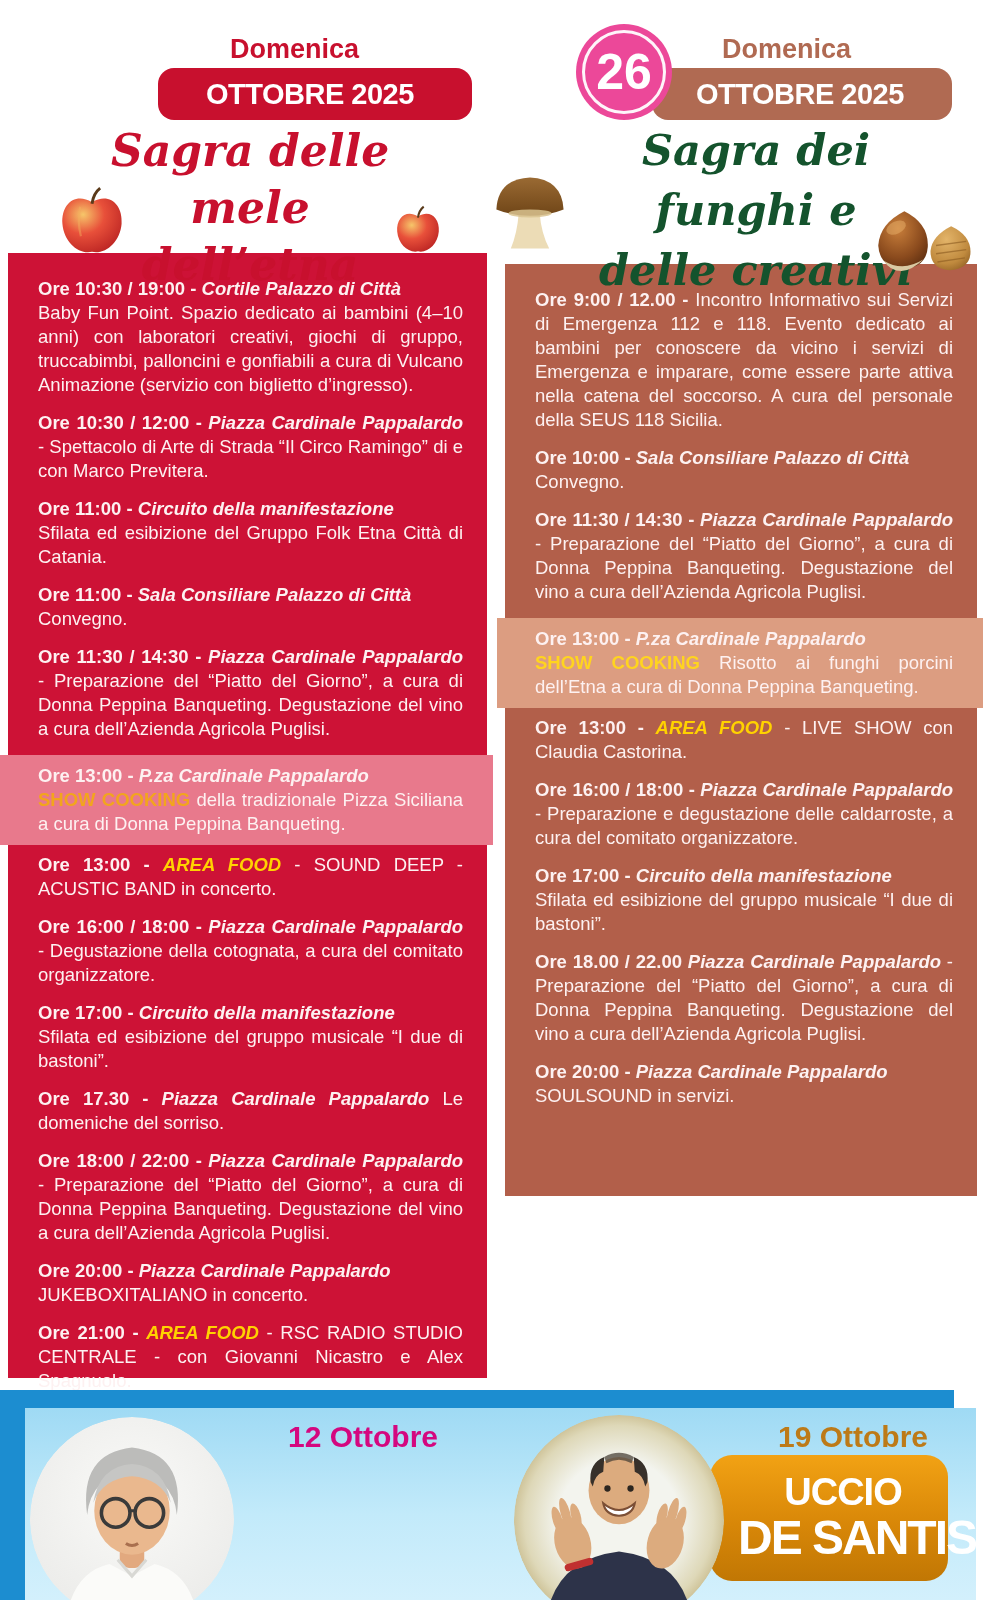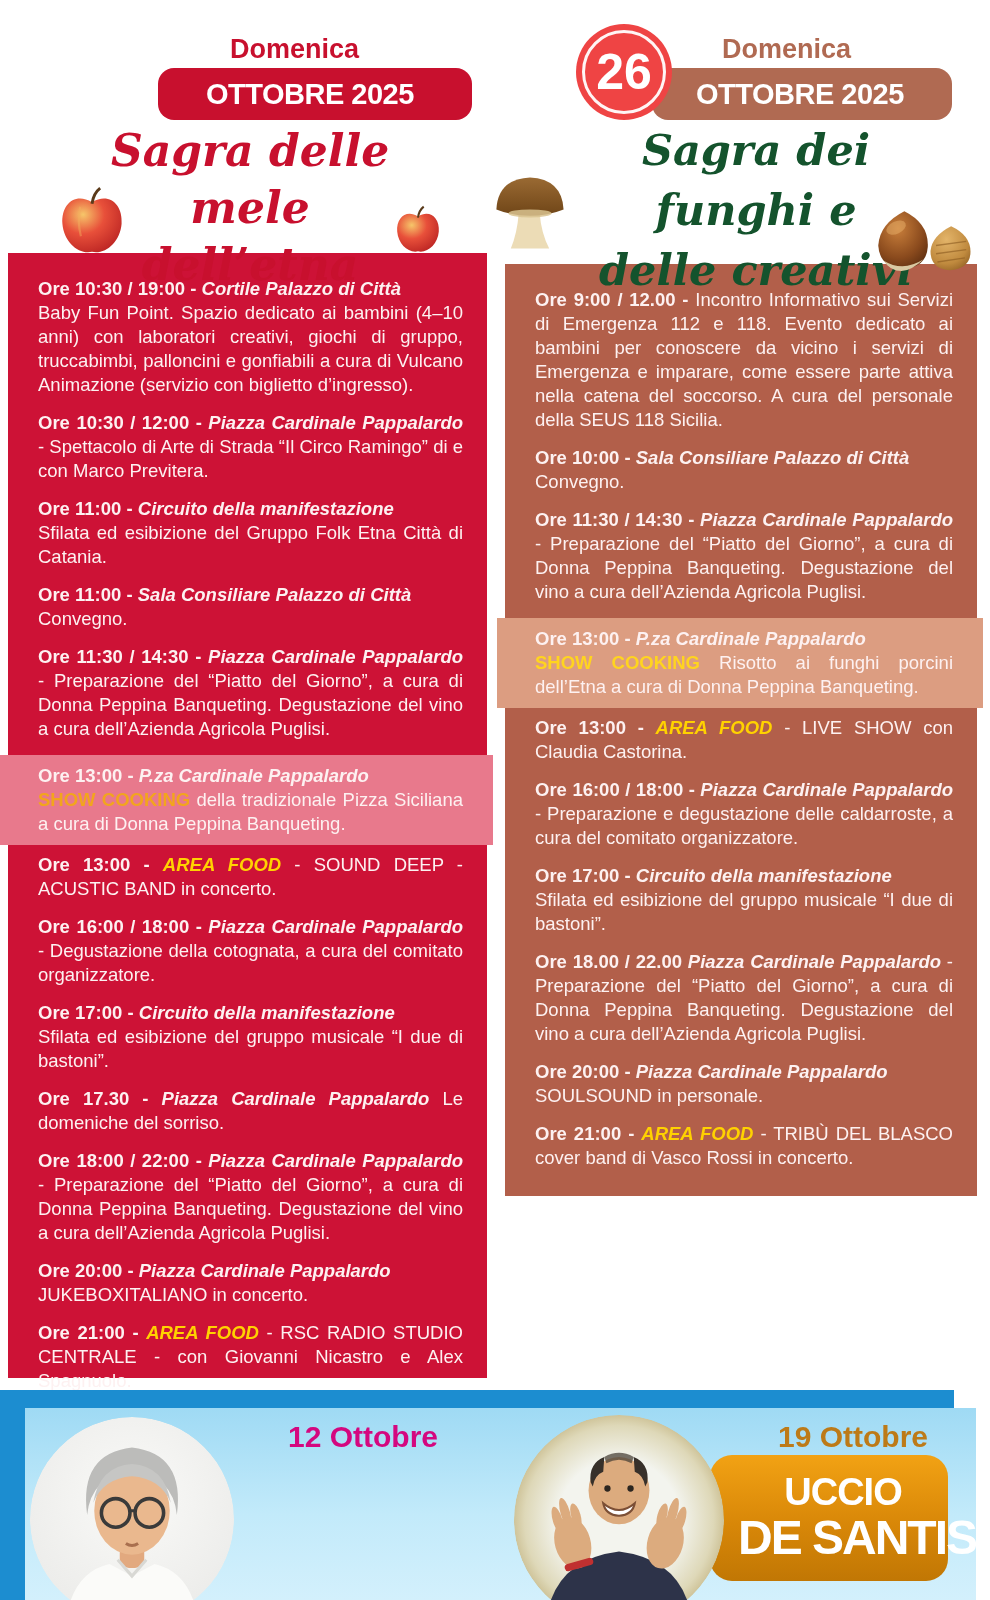--- a/index.html
+++ b/index.html
@@ -76,21 +76,21 @@
   <div class="weekday weekday-left" style="color: rgb(200, 16, 46);">Domenica</div>
   <div class="script-title title-left" style="color: rgb(200, 16, 46);">
     <span>Sagra delle mele</span><br>
     <span>dell’etna</span>
   </div>
 
   <div class="badge-pill pill-right" style="background: rgb(176, 106, 82);">
     <span>OTTOBRE 2025</span>
   </div>
   <div class="weekday weekday-right" style="color: rgb(176, 106, 82);">Domenica</div>
-  <div class="day-circle circle-right" style="background: #ef4444;">
+  <div class="day-circle circle-right" style="background: #ec4899;">
     <div class="day-ring"></div>
     <span class="day-num">26</span>
   </div>
   <div class="script-title title-right" style="color: #14532d;">
     <span>Sagra dei funghi e</span><br>
     <span>delle creativi</span>
   </div>
 
   <svg class="fruit apple-1" viewBox="0 0 100 100">
     <defs>
@@ -160,22 +160,21 @@
   <div class="panel panel-right" style="background: rgb(178, 95, 74); --hl: #dc9d81; --sc: #ffd41f; --af: #ffd200;">
     <div class="panel-inner">
         <div class="event"><span class="seg-b">Ore 9:00 / 12.00 - </span><span class="seg-n">Incontro Informativo sui Servizi di Emergenza 112 e 118. Evento dedicato ai bambini per conoscere da vicino i servizi di Emergenza e imparare, come essere parte attiva nella catena del soccorso. A cura del personale della SEUS 118 Sicilia.</span></div>
         <div class="event"><span class="seg-b">Ore 10:00 - </span><span class="seg-bi">Sala Consiliare Palazzo di Città</span><br><span class="seg-n">Convegno.</span></div>
         <div class="event"><span class="seg-b">Ore 11:30 / 14:30 - </span><span class="seg-bi">Piazza Cardinale Pappalardo</span><span class="seg-n"> - Preparazione del “Piatto del Giorno”, a cura di Donna Peppina Banqueting. Degustazione del vino a cura dell’Azienda Agricola Puglisi.</span></div>
         <div class="event highlight"><span class="seg-b">Ore 13:00 - </span><span class="seg-bi">P.za Cardinale Pappalardo</span><br><span class="seg-sc">SHOW COOKING</span><span class="seg-n"> Risotto ai funghi porcini dell’Etna a cura di Donna Peppina Banqueting.</span></div>
         <div class="event"><span class="seg-b">Ore 13:00 - </span><span class="seg-af">AREA FOOD</span><span class="seg-n"> - LIVE SHOW con Claudia Castorina.</span></div>
         <div class="event"><span class="seg-b">Ore 16:00 / 18:00 - </span><span class="seg-bi">Piazza Cardinale Pappalardo</span><span class="seg-n"> - Preparazione e degustazione delle caldarroste, a cura del comitato organizzatore.</span></div>
         <div class="event"><span class="seg-b">Ore 17:00 - </span><span class="seg-bi">Circuito della manifestazione</span><br><span class="seg-n">Sfilata ed esibizione del gruppo musicale “I due di bastoni”.</span></div>
         <div class="event"><span class="seg-b">Ore 18.00 / 22.00 </span><span class="seg-bi">Piazza Cardinale Pappalardo</span><span class="seg-n"> - Preparazione del “Piatto del Giorno”, a cura di Donna Peppina Banqueting. Degustazione del vino a cura dell’Azienda Agricola Puglisi.</span></div>
-        <div class="event"><span class="seg-b">Ore 20:00 - </span><span class="seg-bi">Piazza Cardinale Pappalardo</span><br><span class="seg-n">SOULSOUND in personale.</span></div>
-        <div class="event"><span class="seg-b">Ore 21:00 - </span><span class="seg-af">AREA FOOD</span><span class="seg-n"> - TRIBÙ DEL BLASCO cover band di Vasco Rossi in concerto.</span></div>
+        <div class="event"><span class="seg-b">Ore 20:00 - </span><span class="seg-bi">Piazza Cardinale Pappalardo</span><br><span class="seg-n">SOULSOUND in servizi.</span></div>
       </div>
   </div>
 
   <div class="footer" style="background: rgb(28, 141, 208);">
     <div class="footer-inner"></div>
 
     <svg class="photo photo-gino" viewBox="0 0 200 200">
       <defs>
           <radialGradient id="gb" cx="50%" cy="40%" r="75%">
         <stop offset="0%" stop-color="#fafaf8"></stop>

